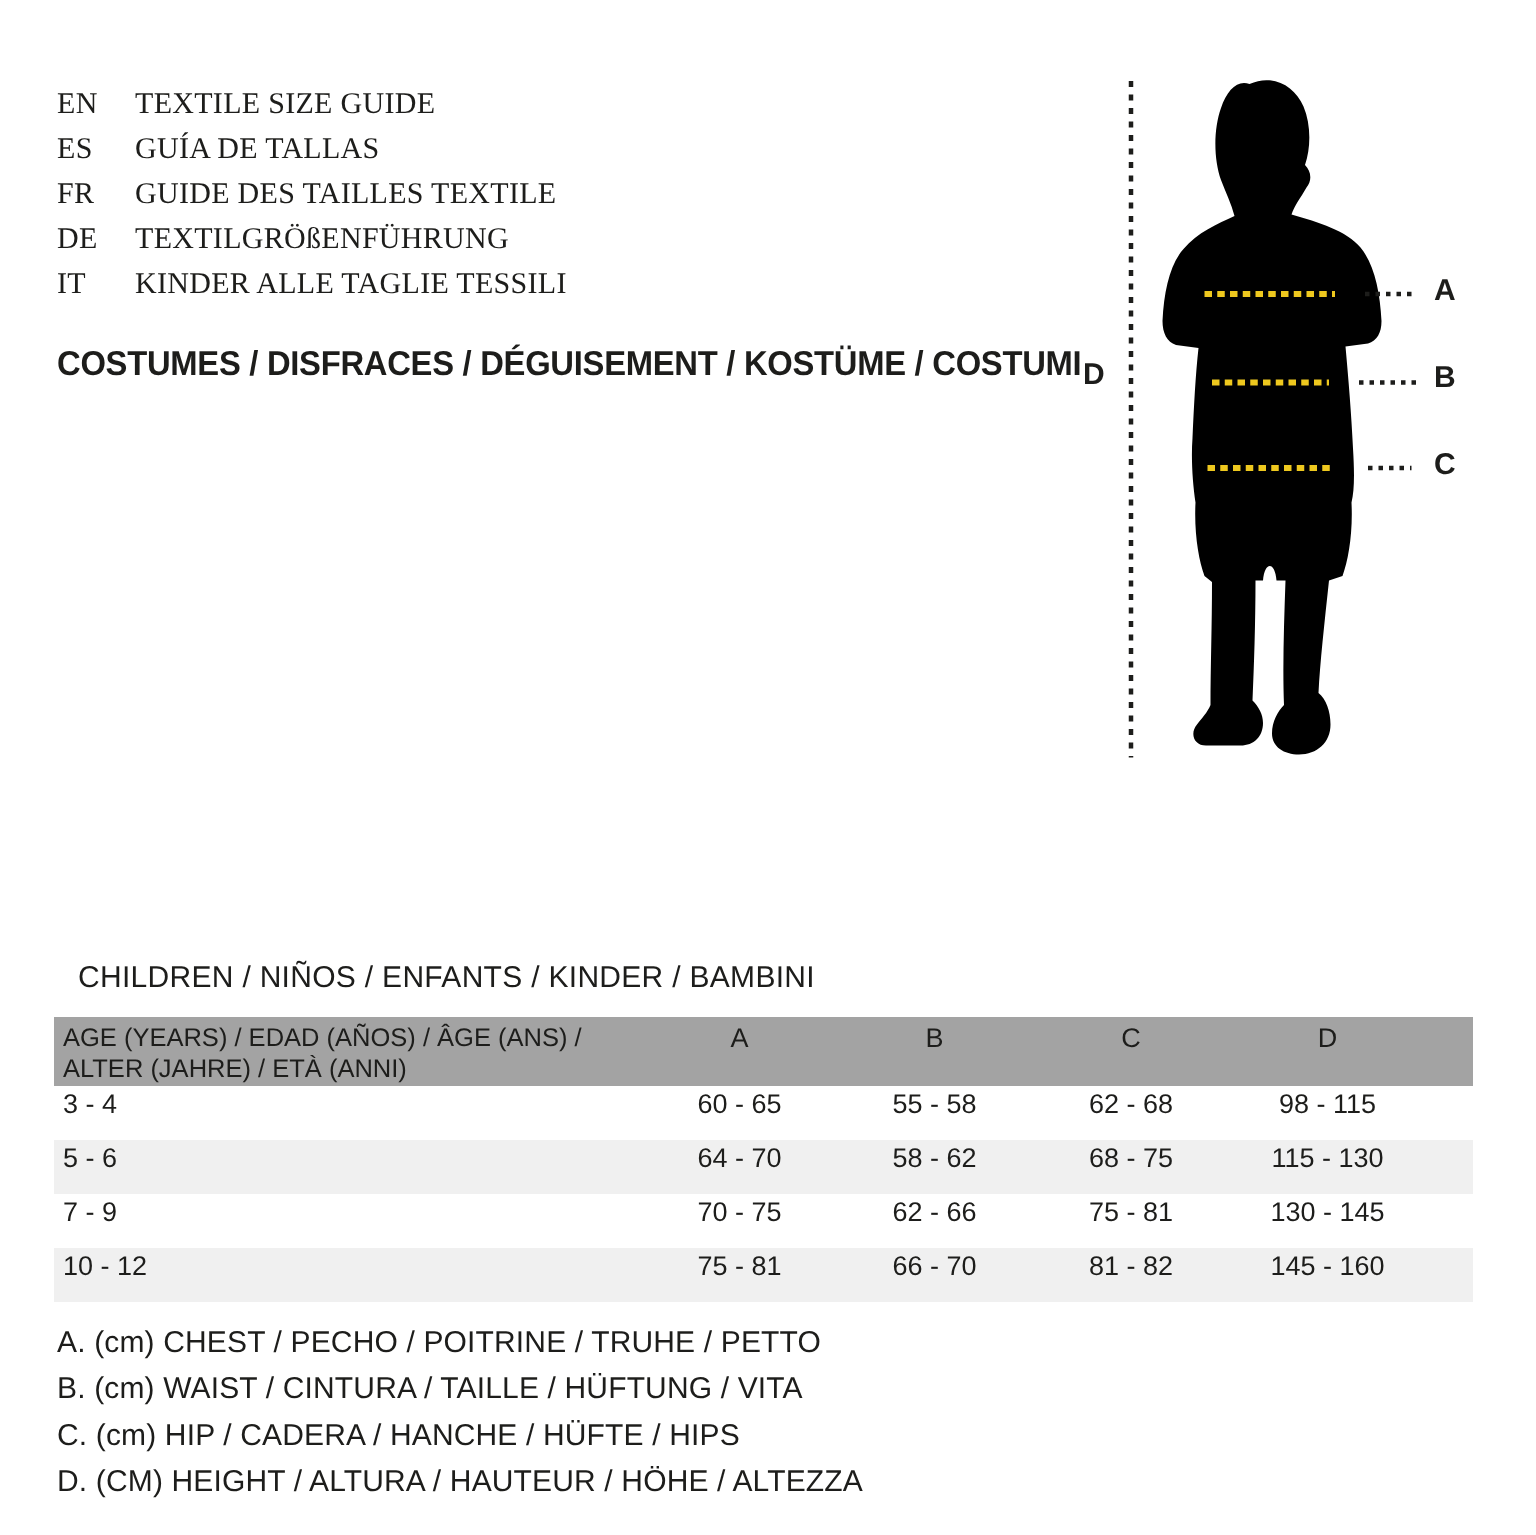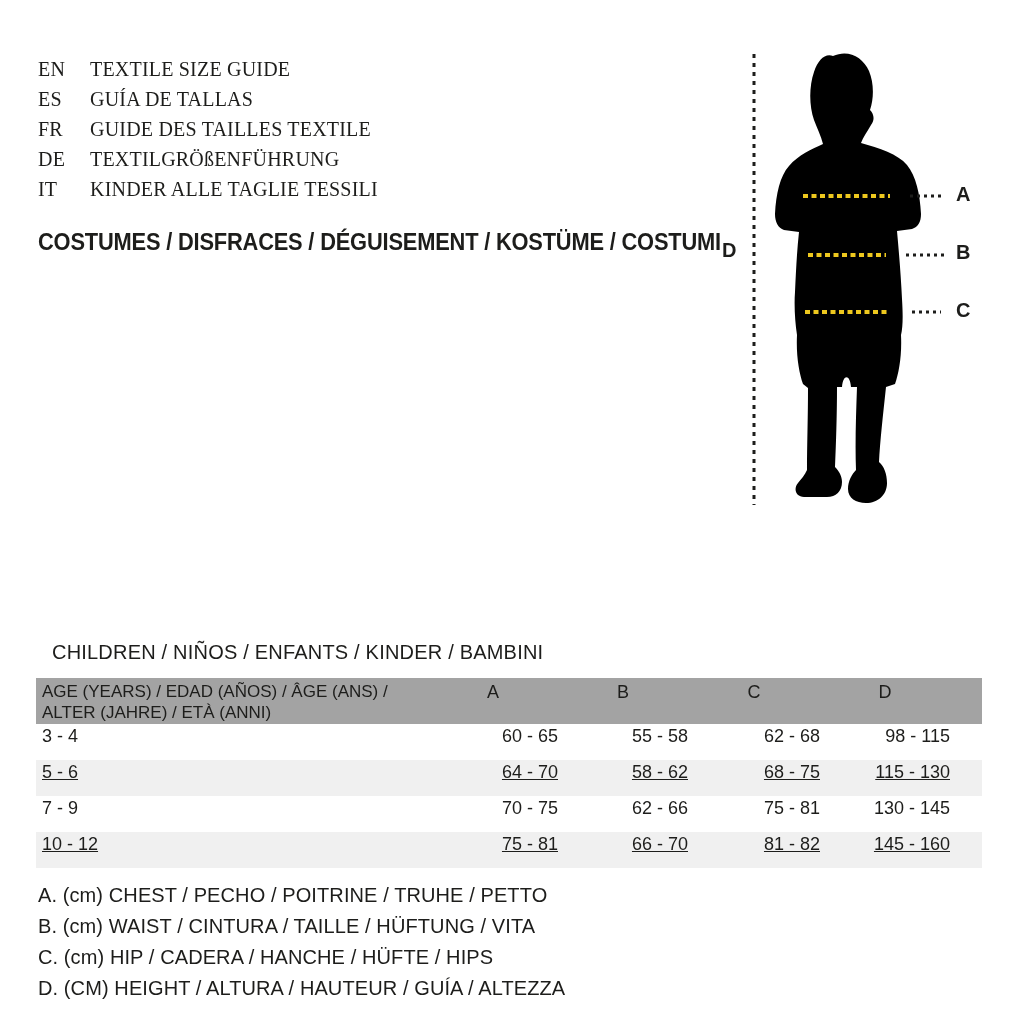--- a/index.html
+++ b/index.html
@@ -31,23 +31,23 @@
   
   .children-heading { position:absolute; left:52px; top:641px; font-size:20px; letter-spacing:0.2px; white-space:nowrap; }
 
   
   .size-table { position:absolute; left:36px; top:678px; width:946px; }
   .t-row { display:grid; grid-template-columns:392px 130px 130px 132px 130px 32px; }
   .t-header { background:#a3a3a3; height:46px; }
   .age-head { padding:3px 0 0 6px; font-size:17px; line-height:21px; white-space:nowrap; }
   .col-head { font-size:18px; text-align:center; padding-top:4px; }
   .t-data { height:36px; line-height:24px; font-size:18px; }
-  .t-data.alt { background:#f0f0f0;text-decoration:underline; }
+  .t-data.alt { background:#f0f0f0; }
   .age-cell { padding-left:6px; white-space:nowrap; }
-  .val { text-align:right; white-space:nowrap; }
+  .val { text-align:center; white-space:nowrap; }
 
   
   .footnotes { position:absolute; left:38px; top:880px; }
   .footnote { height:31px; line-height:31px; font-size:20px; letter-spacing:0.1px; white-space:nowrap; }
 </style>
 </head>
 <body>
 
 <div class="page">
 
@@ -187,16 +187,16 @@
       <div class="val">81 - 82</div>
       <div class="val">145 - 160</div>
       <div></div>
     </div>
   </div>
 
   <div class="footnotes">
     <div class="footnote">A. (cm) CHEST / PECHO / POITRINE / TRUHE / PETTO</div>
     <div class="footnote">B. (cm) WAIST / CINTURA / TAILLE / HÜFTUNG / VITA</div>
     <div class="footnote">C. (cm) HIP / CADERA / HANCHE / HÜFTE / HIPS</div>
-    <div class="footnote">D. (CM) HEIGHT / ALTURA / HAUTEUR / GUÍA / ALTEZZA</div>
+    <div class="footnote">D. (CM) HEIGHT / ALTURA / HAUTEUR / HÖHE / ALTEZZA</div>
   </div>
 
 </div>
 
 </body></html>

